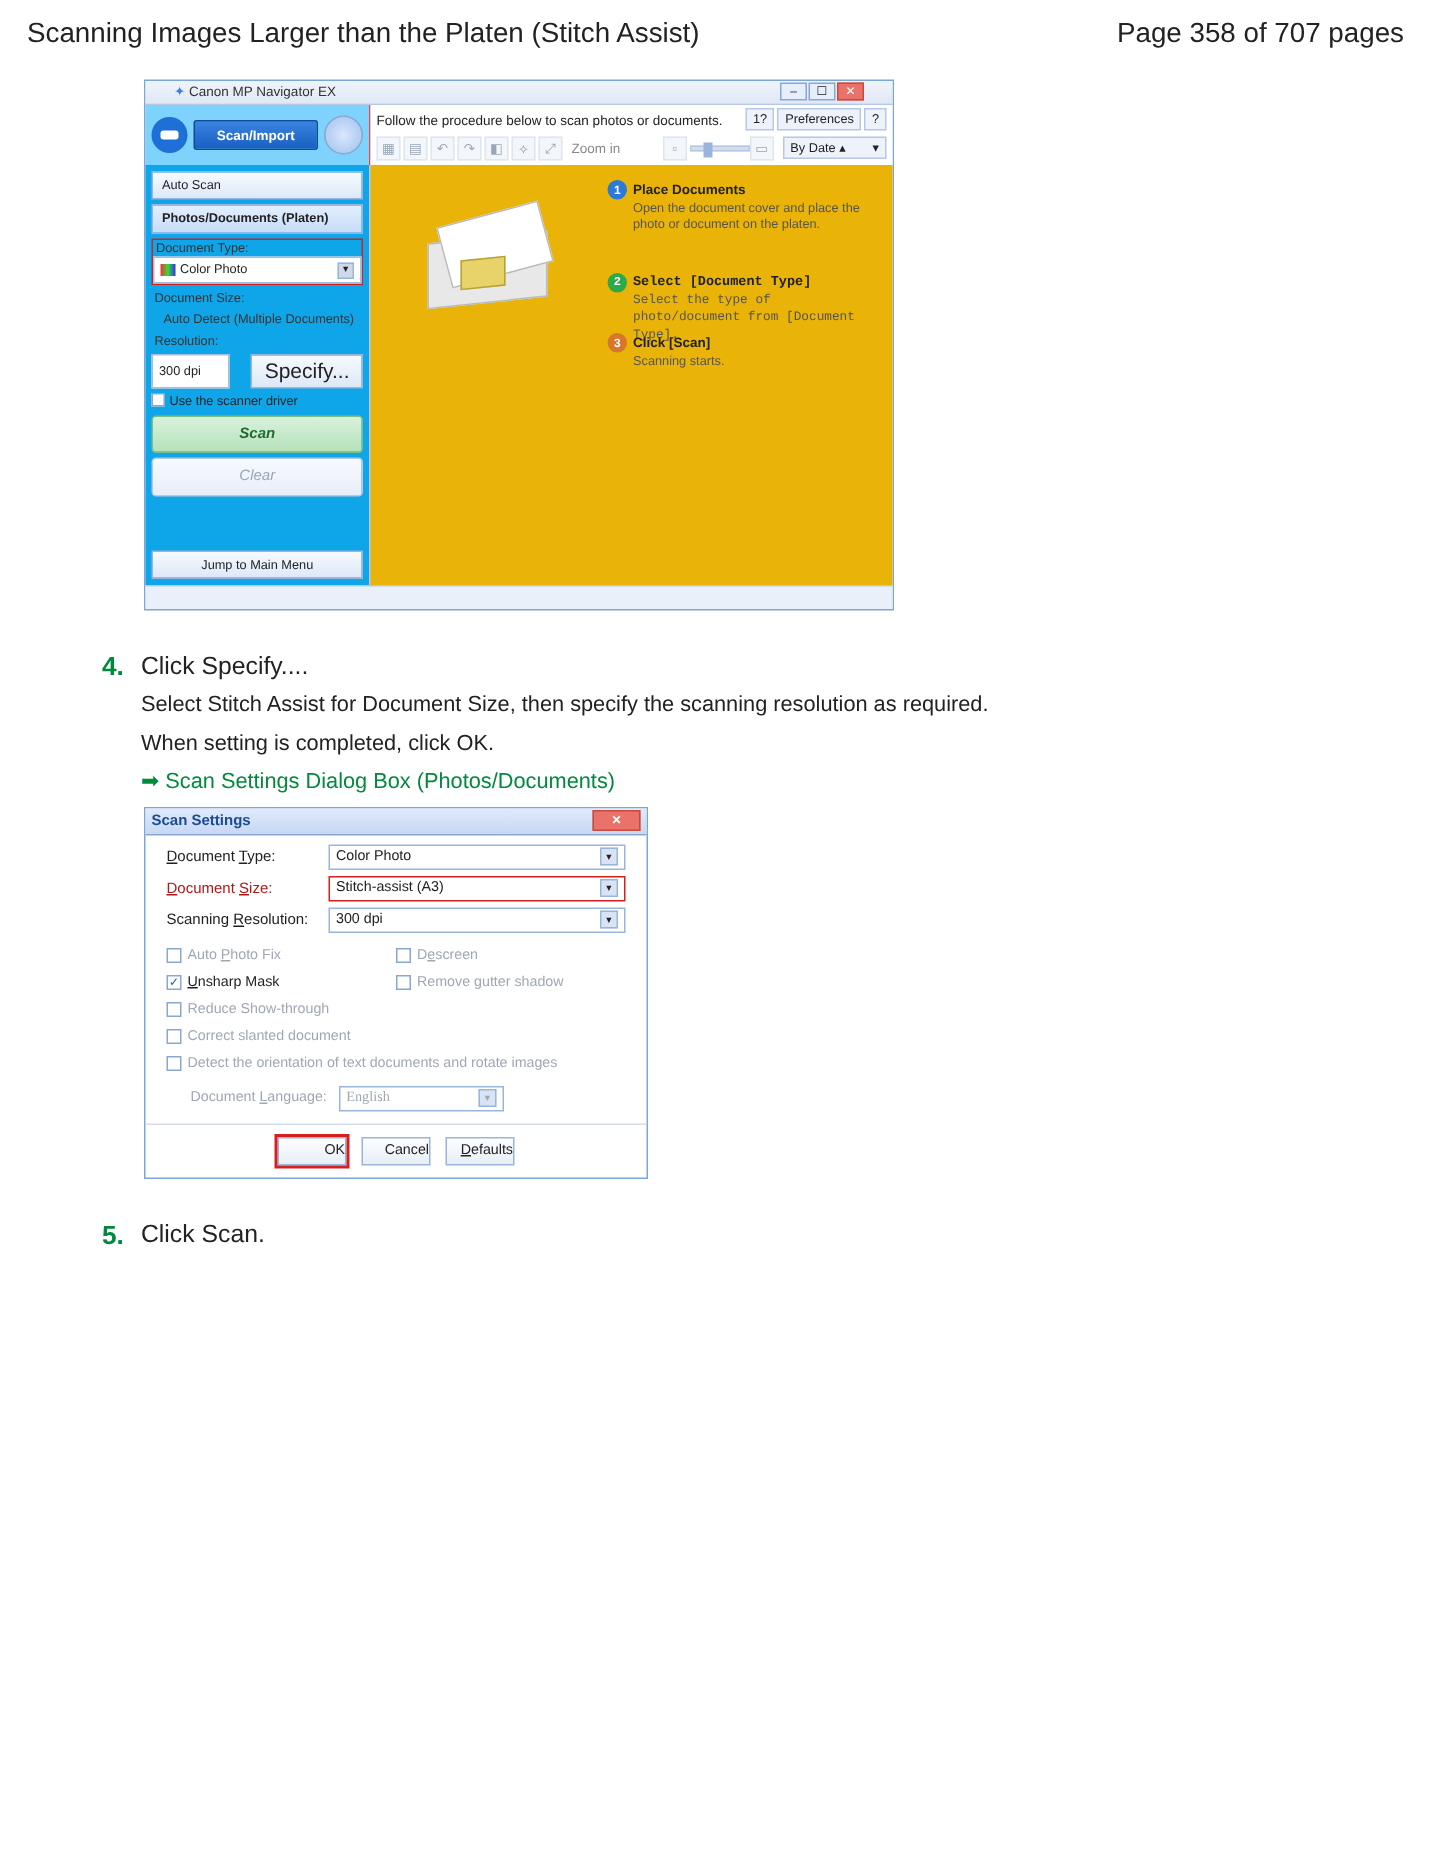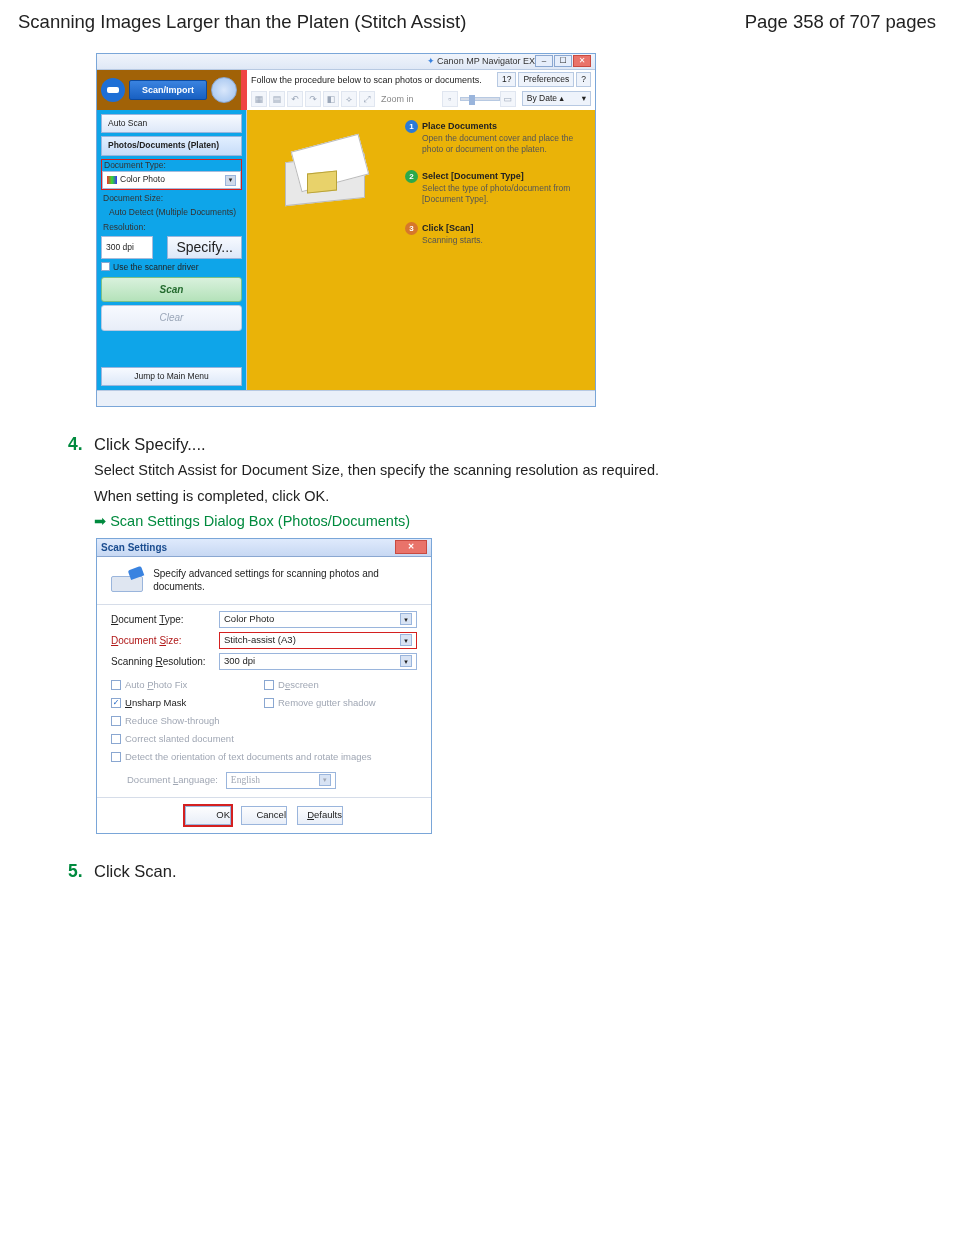--- a/index.html
+++ b/index.html
@@ -19,27 +19,27 @@
   .step-row { display:flex; padding-left:50px; margin-top:26px; }
   .step-num { color:#008a3e; font-weight:bold; width:26px; font-size:17.5px; }
   .step-body { flex:1; }
   .step-body .lead { font-size:16.5px; margin-bottom:6px; }
   .step-body p { margin:4px 0 6px 0; }
   .arrow-link { color:#008a3e; padding-left:0; margin-top:6px; display:block; }
   .arrow-link::before { content:"➡ "; color:#008a3e; }
 
   
   .fig1 { width:500px; background:#fff; font-size:9px; }
-  .titlebar { height:16px; background:linear-gradient(#f0f4fb,#dfe8f6); border-bottom:1px solid #b7c9e2; display:flex; align-items:center; padding:0 4px; justify-content:flex-end; }
+  .titlebar { height:16px; background:linear-gradient(#f0f4fb,#dfe8f6); border-bottom:1px solid #b7c9e2; display:flex; align-items:center; padding:0 19px; justify-content:space-between; }
   .titlebar .ttxt { color:#333; }
   .titlebar .wbtns { display:flex; gap:1px; }
   .wbtn { width:18px; height:12px; border:1px solid #8aa7d1; background:#e6eefb; display:flex; align-items:center; justify-content:center; font-size:8px; }
   .wbtn.close { background:#e9736a; border-color:#c84a40; color:#fff; }
   .nav-top { display:flex; height:40px; }
-  .nav-top .left { width:150px; background:#a16207; border-right:6px solid #ef4444; display:flex; align-items:center; padding:4px; gap:4px; }
+  .nav-top .left { width:150px; background:#7dd3fc; border-right:1px solid #ef4444; display:flex; align-items:center; padding:4px; gap:4px; }
   .cam-icn { width:24px; height:24px; border-radius:50%; background:#1e6fd6; position:relative; }
   .cam-icn::after { content:""; position:absolute; left:6px; top:9px; width:12px; height:6px; background:#fff; border-radius:2px; }
   .scanimp-btn { flex:1; background:linear-gradient(#3a83e0,#1860c2); border:1px solid #0d4a9e; color:#fff; text-align:center; padding:3px 2px; border-radius:2px; font-weight:bold; font-size:9px; }
   .globe { width:26px; height:26px; border-radius:50%; background:radial-gradient(#d9e7fb,#9ec1ee); border:1px solid #8aa7d1; margin-left:auto; }
   .nav-top .right { flex:1; background:#fff; display:flex; flex-direction:column; padding:2px 4px; }
   .proc-row { display:flex; align-items:center; height:16px; justify-content:space-between; }
   .proc-row .btns { display:flex; gap:2px; }
   .minibtn { border:1px solid #b7c9e2; background:#eef3fb; padding:0 4px; height:15px; display:flex; align-items:center; font-size:8.5px; }
   .toolrow { display:flex; gap:0; margin-top:2px; height:18px; align-items:center; }
   .ticn { width:16px; height:16px; border:1px solid #e0e6f0; background:#f3f6fb; margin-right:2px; display:flex; align-items:center; justify-content:center; color:#9aa6b8; font-size:9px; }
@@ -187,21 +187,21 @@
     <div class="main1">
       <div class="scanner">
         <div class="base"></div>
           <div class="lid"></div>
           <div class="photo"></div>
       </div>
       <div class="numstep" style="top:10px;">
         <span class="circ c1">1</span><span class="ttl">Place Documents</span>
         <span class="desc">Open the document cover and place the photo or document on the platen.</span>
       </div>
-      <div class="numstep" style="top:60px;">
+      <div class="numstep" style="top:72px;font-family:Liberation Mono, monospace;">
         <span class="circ c2">2</span><span class="ttl">Select [Document Type]</span>
         <span class="desc">Select the type of photo/document from [Document Type].</span>
       </div>
       <div class="numstep" style="top:112px;">
         <span class="circ c3">3</span><span class="ttl">Click [Scan]</span>
         <span class="desc">Scanning starts.</span>
       </div>
     </div>
   </div>
   <div class="bottombar1"></div>
@@ -214,24 +214,20 @@
     <p>Select Stitch Assist for Document Size, then specify the scanning resolution as required.</p>
     <p>When setting is completed, click OK.</p>
     <span class="arrow-link">Scan Settings Dialog Box (Photos/Documents)</span>
   </div>
 </div>
 
 <div class="fig fig2">
   <div class="ss-title">
     <span>Scan Settings</span>
     <span class="close">✕</span>
-  </div>
-  <div class="ss-headrow">
-    <div class="ss-icn"></div>
-    <div>Specify advanced settings for scanning photos and documents.</div>
   </div>
   <div class="ss-form">
     <div class="ss-row">
       <div class="l"><span style="text-decoration:underline;">D</span>ocument <span style="text-decoration:underline;">T</span>ype:</div>
       <div class="f">
           <div class="combo">
             <span>Color Photo</span>
             <span class="arrow">▾</span>
           </div>
         </div>

